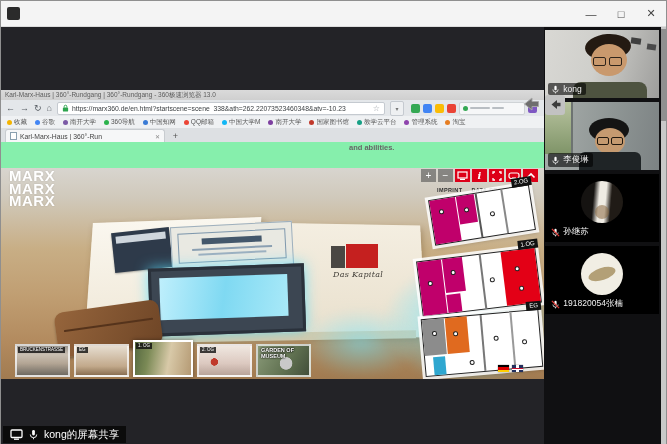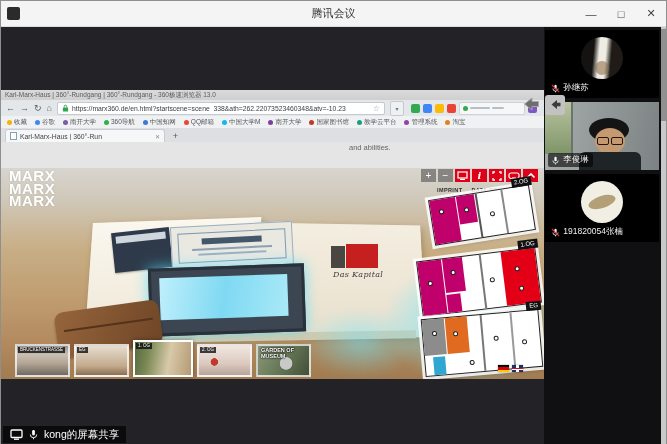--- a/index.html
+++ b/index.html
@@ -37,21 +37,21 @@
   .bm{display:flex;align-items:center;gap:2px;white-space:nowrap;}
   .bm i{display:block;width:5px;height:5px;border-radius:50%;}
   .bm span{font-size:6.5px;color:#555;}
   .b-tabs{height:14px;background:#dde0e3;display:flex;align-items:flex-end;padding-left:4px;gap:3px;}
   .tab{display:flex;align-items:center;gap:3px;width:150px;height:12px;background:#f6f7f8;border:1px solid #c8ccd0;border-bottom:none;border-radius:3px 3px 0 0;padding:0 4px;}
   .tabfav{width:5px;height:6px;border:1px solid #8aa0b0;background:#fff;}
   .tabtitle{flex:1;font-size:6.8px;color:#444;white-space:nowrap;overflow:hidden;}
   .tabx{font-size:6px;color:#888;}
   .newtab{width:15px;height:12px;display:flex;align-items:center;justify-content:center;font-size:9px;color:#555;}
   
-  .notice{position:relative;height:26px;background:#e5e5e5;}
+  .notice{position:relative;height:26px;background:#86efac;font-weight:bold;}
   .notice span{position:absolute;left:348px;top:1px;font-size:7.5px;color:#666;}
   .scene{position:relative;height:213px;overflow:hidden;background:linear-gradient(180deg,#d8d5cf 0%,#d0c9bb 14%,#c8ae85 38%,#c09e72 60%,#b28a5e 82%,#a07a50 100%);}
   .abs{position:absolute;}
   
   .kmh{position:absolute;left:8px;top:2px;color:#fff;font-weight:900;font-size:15px;line-height:12.5px;letter-spacing:.5px;text-shadow:0 0 2px rgba(0,0,0,.15);}
   
   .tctrls{position:absolute;left:420px;top:1px;display:flex;gap:2px;}
   .tbtn{width:15px;height:13px;display:flex;align-items:center;justify-content:center;color:#fff;font-size:10px;line-height:1;}
   .tbtn.gray{background:rgba(70,70,70,.55);}
   .tbtn.red{background:#dd0018;}
@@ -110,21 +110,20 @@
   
   .vshape{position:absolute;}
 </style>
 </head>
 <body>
 
 <div class="win">
 
   <div class="titlebar">
     <div class="appicon"></div>
-    <div class="wtitle">腾讯会议</div>
     <div class="wctrls">
       <div class="wctrl">—</div>
       <div class="wctrl">□</div>
       <div class="wctrl">✕</div>
     </div>
   </div>
 
   <div class="bodyrow">
 
     <div class="main">
@@ -395,34 +394,37 @@
       <span class="a2">
           <svg width="13" height="12" viewBox="0 0 13 12">
             <path d="M8 1 L2.5 5.5 L8 10 L8 7.3 L11.5 7.3 L11.5 3.7 L8 3.7 Z" fill="#3c3c3c"></path>
           </svg>
         </span>
     </div>
 
     <div class="sidebar">
       <div class="tiles">
 
-
-        <div class="tile">
-          <div class="av" style="background:linear-gradient(95deg,#151311 30%,#efece4 43% 57%,#201b16 70%);">
-            <div class="vshape" style="left:14px;top:24px;width:14px;height:14px;background:#8a6a42;border-radius:50%;opacity:.55;"></div>
-          </div>
+        <div class="tile speaking">
+          <div class="vshape" style="left:0;top:0;width:114px;height:68px;background:linear-gradient(105deg,#d9d8d4 0%,#cfcfcb 45%,#b4b4b1 75%,#9e9e9c 100%);"></div>
+          <div class="vshape" style="left:86px;top:8px;width:10px;height:6px;background:#3f3f3f;transform:rotate(8deg);"></div>
+          <div class="vshape" style="left:102px;top:14px;width:9px;height:6px;background:#4a4a4a;transform:rotate(8deg);"></div>
+          <div class="vshape" style="left:40px;top:4px;width:46px;height:26px;background:#241a12;border-radius:50%;transform:rotate(-4deg);"></div>
+          <div class="vshape" style="left:46px;top:14px;width:36px;height:32px;background:#c9996d;border-radius:50%;"></div>
+          <div class="vshape" style="left:48px;top:27px;width:11px;height:7px;border:1.5px solid #2e241b;border-radius:2px;"></div>
+          <div class="vshape" style="left:64px;top:27px;width:11px;height:7px;border:1.5px solid #2e241b;border-radius:2px;"></div>
+          <div class="vshape" style="left:28px;top:52px;width:74px;height:18px;background:#4e5340;border-radius:8px 8px 0 0;"></div>
           <div class="nbadge">
               <div class="nchip">
             <svg width="9" height="9" viewBox="0 0 12 12">
                   <rect x="4.5" y="1" width="3" height="6" rx="1.5" fill="#fff"></rect>
                   <path d="M2.5 6a3.5 3.5 0 0 0 7 0" stroke="#fff" stroke-width="1" fill="none"></path>
                   <line x1="6" y1="9.5" x2="6" y2="11.2" stroke="#fff" stroke-width="1"></line>
-                  <line x1="1.2" y1="1.2" x2="10.8" y2="10.8" stroke="#e53935" stroke-width="1.6"></line>
-                </svg>
-            <span>孙继苏</span>
+                </svg>
+            <span>kong</span>
           </div>
             </div>
         </div>
 
         <div class="tile">
           <div class="vshape" style="left:0;top:0;width:114px;height:68px;background:linear-gradient(100deg,#a9aeac,#8f9695 55%,#7c8283);"></div>
           <div class="vshape" style="left:0;top:0;width:26px;height:52px;background:linear-gradient(#b9c4a0,#7f9468);"></div>
           <div class="vshape" style="left:26px;top:0;width:2px;height:60px;background:#6d7371;"></div>
           <div class="vshape" style="left:44px;top:16px;width:40px;height:24px;background:#141414;border-radius:50%;"></div>
           <div class="vshape" style="left:50px;top:26px;width:30px;height:26px;background:#c59a70;border-radius:50%;"></div>
@@ -434,34 +436,51 @@
             <svg width="9" height="9" viewBox="0 0 12 12">
                   <rect x="4.5" y="1" width="3" height="6" rx="1.5" fill="#fff"></rect>
                   <path d="M2.5 6a3.5 3.5 0 0 0 7 0" stroke="#fff" stroke-width="1" fill="none"></path>
                   <line x1="6" y1="9.5" x2="6" y2="11.2" stroke="#fff" stroke-width="1"></line>
                 </svg>
             <span>李俊琳</span>
           </div>
             </div>
         </div>
 
-
-
         <div class="tile">
-          <div class="av" style="background:#f1eee4;">
-            <div class="vshape" style="left:7px;top:15px;width:28px;height:12px;background:#b3a077;border-radius:50%;transform:rotate(-18deg);"></div>
+          <div class="av" style="background:linear-gradient(95deg,#151311 30%,#efece4 43% 57%,#201b16 70%);">
+            <div class="vshape" style="left:14px;top:24px;width:14px;height:14px;background:#8a6a42;border-radius:50%;opacity:.55;"></div>
           </div>
           <div class="nbadge">
               <div class="nchip">
             <svg width="9" height="9" viewBox="0 0 12 12">
                   <rect x="4.5" y="1" width="3" height="6" rx="1.5" fill="#fff"></rect>
                   <path d="M2.5 6a3.5 3.5 0 0 0 7 0" stroke="#fff" stroke-width="1" fill="none"></path>
                   <line x1="6" y1="9.5" x2="6" y2="11.2" stroke="#fff" stroke-width="1"></line>
                   <line x1="1.2" y1="1.2" x2="10.8" y2="10.8" stroke="#e53935" stroke-width="1.6"></line>
                 </svg>
+            <span>孙继苏</span>
+          </div>
+            </div>
+        </div>
+
+
+
+        <div class="tile">
+          <div class="av" style="background:#f1eee4;">
+            <div class="vshape" style="left:7px;top:15px;width:28px;height:12px;background:#b3a077;border-radius:50%;transform:rotate(-18deg);"></div>
+          </div>
+          <div class="nbadge">
+              <div class="nchip">
+            <svg width="9" height="9" viewBox="0 0 12 12">
+                  <rect x="4.5" y="1" width="3" height="6" rx="1.5" fill="#fff"></rect>
+                  <path d="M2.5 6a3.5 3.5 0 0 0 7 0" stroke="#fff" stroke-width="1" fill="none"></path>
+                  <line x1="6" y1="9.5" x2="6" y2="11.2" stroke="#fff" stroke-width="1"></line>
+                  <line x1="1.2" y1="1.2" x2="10.8" y2="10.8" stroke="#e53935" stroke-width="1.6"></line>
+                </svg>
             <span>191820054张楠</span>
           </div>
             </div>
         </div>
 
       </div>
       <div class="scroll">
           <i></i>
         </div>
     </div>

